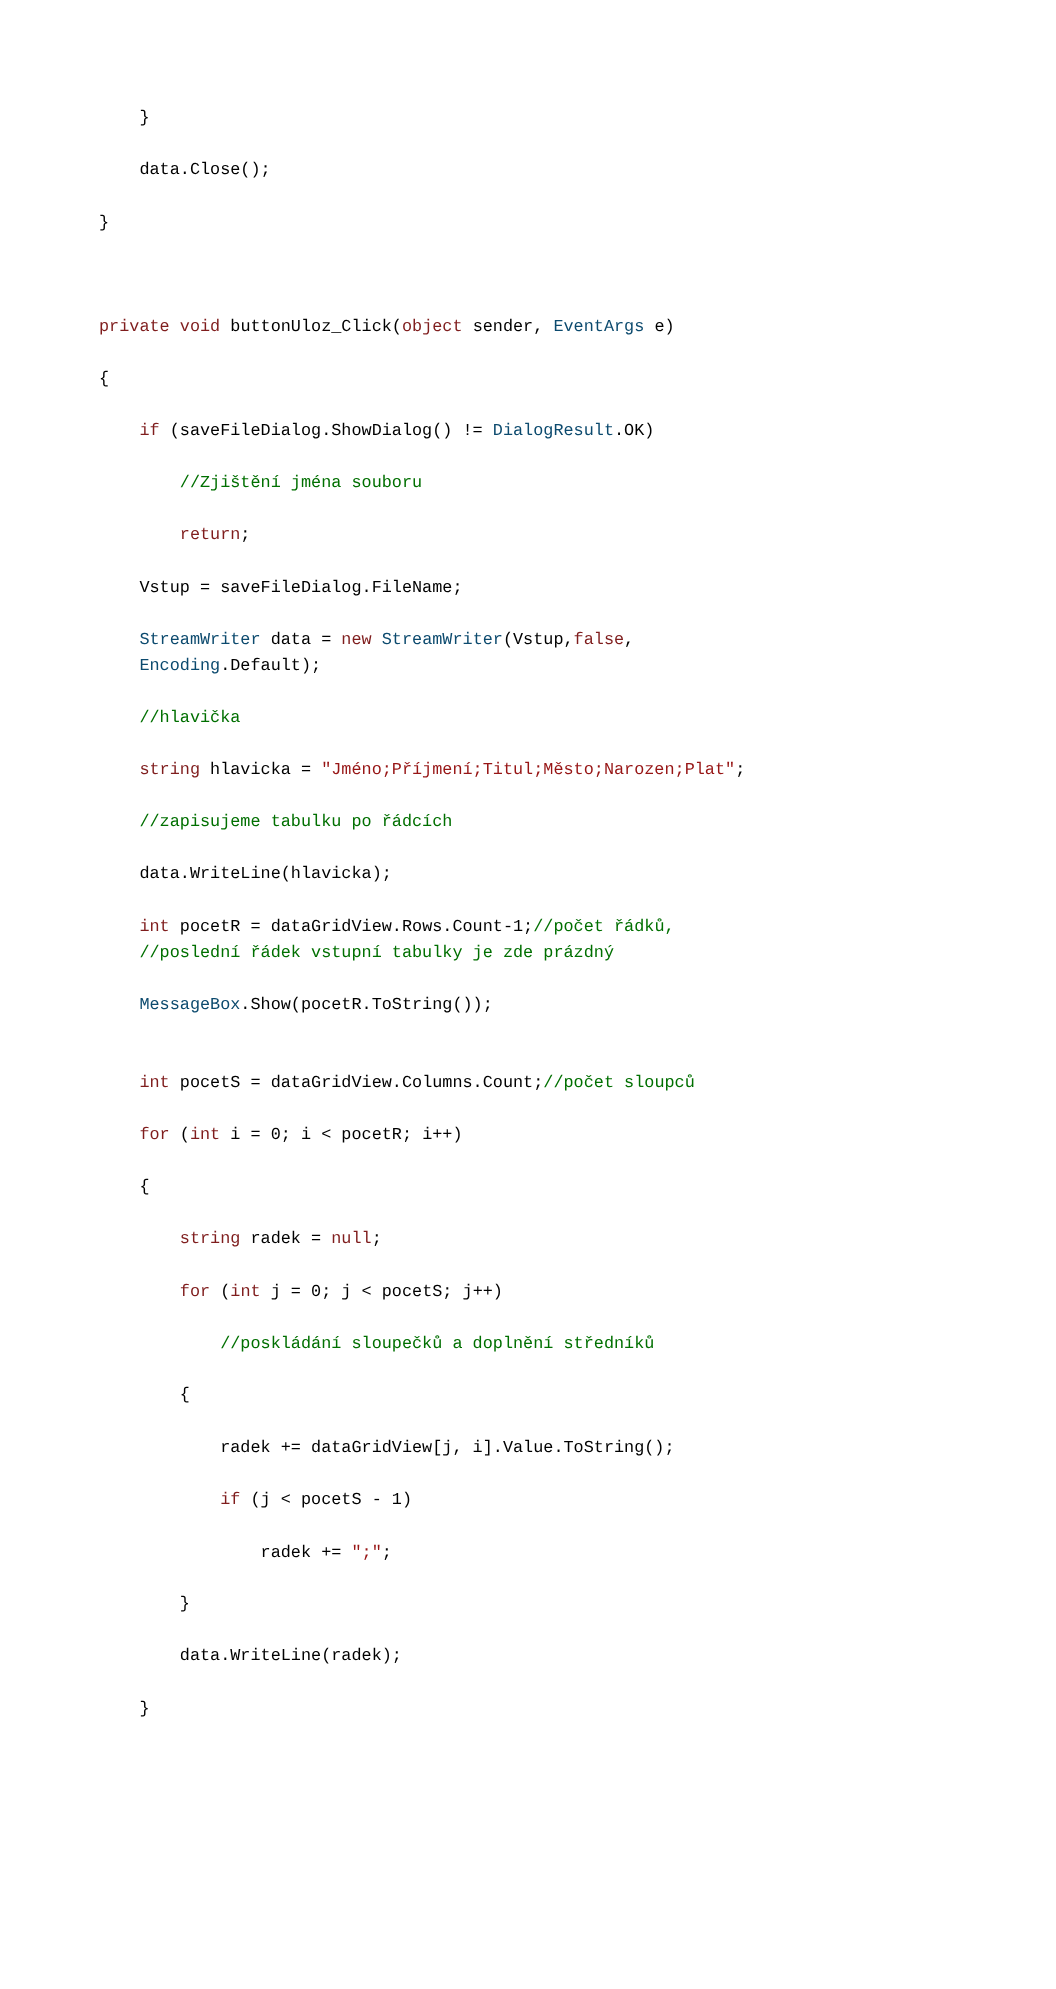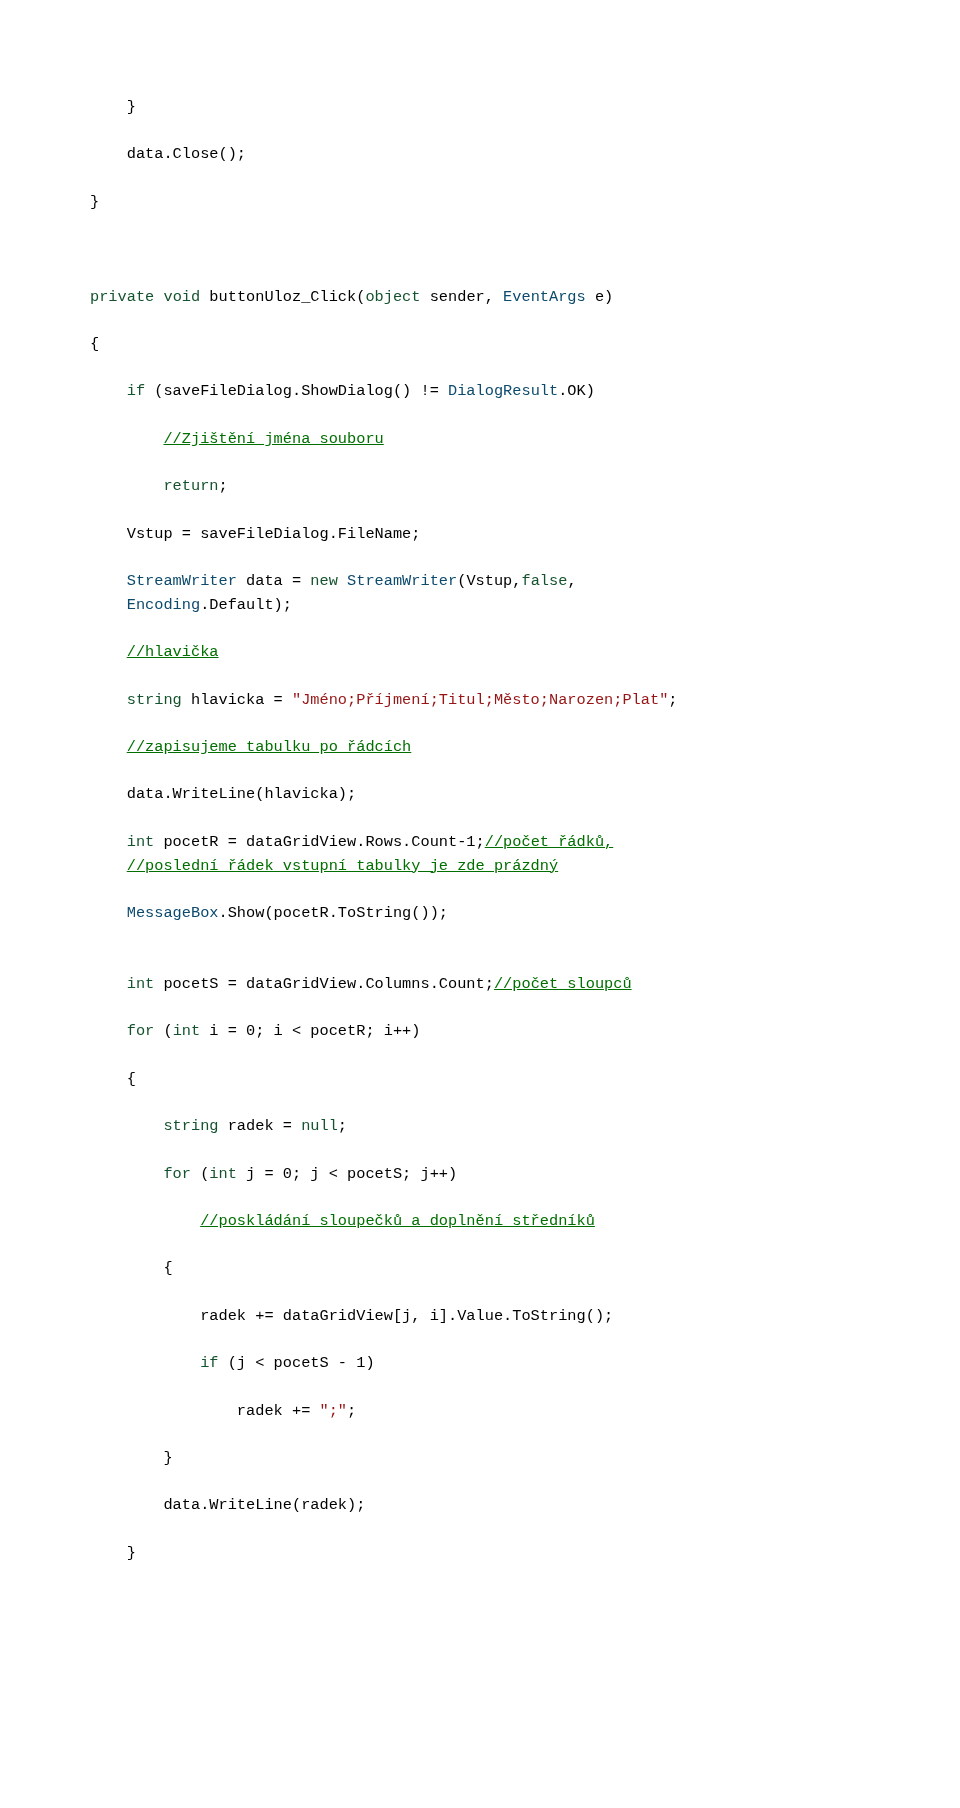--- a/index.html
+++ b/index.html
@@ -9,22 +9,22 @@
   }
   .page {
     padding: 96px 90px 60px 90px;
     font-family: "Courier New", Courier, monospace;
     font-size: 15.3px;
     line-height: 1.55;
     color: #000;
     white-space: pre;
   }
   .page span { white-space: pre; }
-  .kw   { color: #14532d; }   
+  .kw   { color: #7f1d1d; }   
   .type { color: #0c4a6e; }   
   .str  { color: #971515; }   
-  .com  { color: #006f00; text-decoration: underline; }   
+  .com  { color: #006f00; }   
   .txt  { color: #000000; }       
 </style>
 </head>
 <body>
 
 <div class="page" id="code-page"><div><span class="txt">    }</span></div><div>&nbsp;</div><div><span class="txt">    data.Close();</span></div><div>&nbsp;</div><div><span class="txt">}</span></div><div>&nbsp;</div><div>&nbsp;</div><div>&nbsp;</div><div><span class="kw">private</span><span class="txt"> </span><span class="kw">void</span><span class="txt"> buttonUloz_Click(</span><span class="kw">object</span><span class="txt"> sender, </span><span class="type">EventArgs</span><span class="txt"> e)</span></div><div>&nbsp;</div><div><span class="txt">{</span></div><div>&nbsp;</div><div><span class="txt">    </span><span class="kw">if</span><span class="txt"> (saveFileDialog.ShowDialog() != </span><span class="type">DialogResult</span><span class="txt">.OK)</span></div><div>&nbsp;</div><div><span class="txt">        </span><span class="com">//Zjištění jména souboru</span></div><div>&nbsp;</div><div><span class="txt">        </span><span class="kw">return</span><span class="txt">;</span></div><div>&nbsp;</div><div><span class="txt">    Vstup = saveFileDialog.FileName;</span></div><div>&nbsp;</div><div><span class="txt">    </span><span class="type">StreamWriter</span><span class="txt"> data = </span><span class="kw">new</span><span class="txt"> </span><span class="type">StreamWriter</span><span class="txt">(Vstup,</span><span class="kw">false</span><span class="txt">,</span></div><div><span class="txt">    </span><span class="type">Encoding</span><span class="txt">.Default);</span></div><div>&nbsp;</div><div><span class="txt">    </span><span class="com">//hlavička</span></div><div>&nbsp;</div><div><span class="txt">    </span><span class="kw">string</span><span class="txt"> hlavicka = </span><span class="str">"Jméno;Příjmení;Titul;Město;Narozen;Plat"</span><span class="txt">;</span></div><div>&nbsp;</div><div><span class="txt">    </span><span class="com">//zapisujeme tabulku po řádcích</span></div><div>&nbsp;</div><div><span class="txt">    data.WriteLine(hlavicka);</span></div><div>&nbsp;</div><div><span class="txt">    </span><span class="kw">int</span><span class="txt"> pocetR = dataGridView.Rows.Count-1;</span><span class="com">//počet řádků,</span></div><div><span class="txt">    </span><span class="com">//poslední řádek vstupní tabulky je zde prázdný</span></div><div>&nbsp;</div><div><span class="txt">    </span><span class="type">MessageBox</span><span class="txt">.Show(pocetR.ToString());</span></div><div>&nbsp;</div><div>&nbsp;</div><div><span class="txt">    </span><span class="kw">int</span><span class="txt"> pocetS = dataGridView.Columns.Count;</span><span class="com">//počet sloupců</span></div><div>&nbsp;</div><div><span class="txt">    </span><span class="kw">for</span><span class="txt"> (</span><span class="kw">int</span><span class="txt"> i = 0; i &lt; pocetR; i++)</span></div><div>&nbsp;</div><div><span class="txt">    {</span></div><div>&nbsp;</div><div><span class="txt">        </span><span class="kw">string</span><span class="txt"> radek = </span><span class="kw">null</span><span class="txt">;</span></div><div>&nbsp;</div><div><span class="txt">        </span><span class="kw">for</span><span class="txt"> (</span><span class="kw">int</span><span class="txt"> j = 0; j &lt; pocetS; j++)</span></div><div>&nbsp;</div><div><span class="txt">            </span><span class="com">//poskládání sloupečků a doplnění středníků</span></div><div>&nbsp;</div><div><span class="txt">        {</span></div><div>&nbsp;</div><div><span class="txt">            radek += dataGridView[j, i].Value.ToString();</span></div><div>&nbsp;</div><div><span class="txt">            </span><span class="kw">if</span><span class="txt"> (j &lt; pocetS - 1)</span></div><div>&nbsp;</div><div><span class="txt">                radek += </span><span class="str">";"</span><span class="txt">;</span></div><div>&nbsp;</div><div><span class="txt">        }</span></div><div>&nbsp;</div><div><span class="txt">        data.WriteLine(radek);</span></div><div>&nbsp;</div><div><span class="txt">    }</span></div></div>
 
 </body></html>

